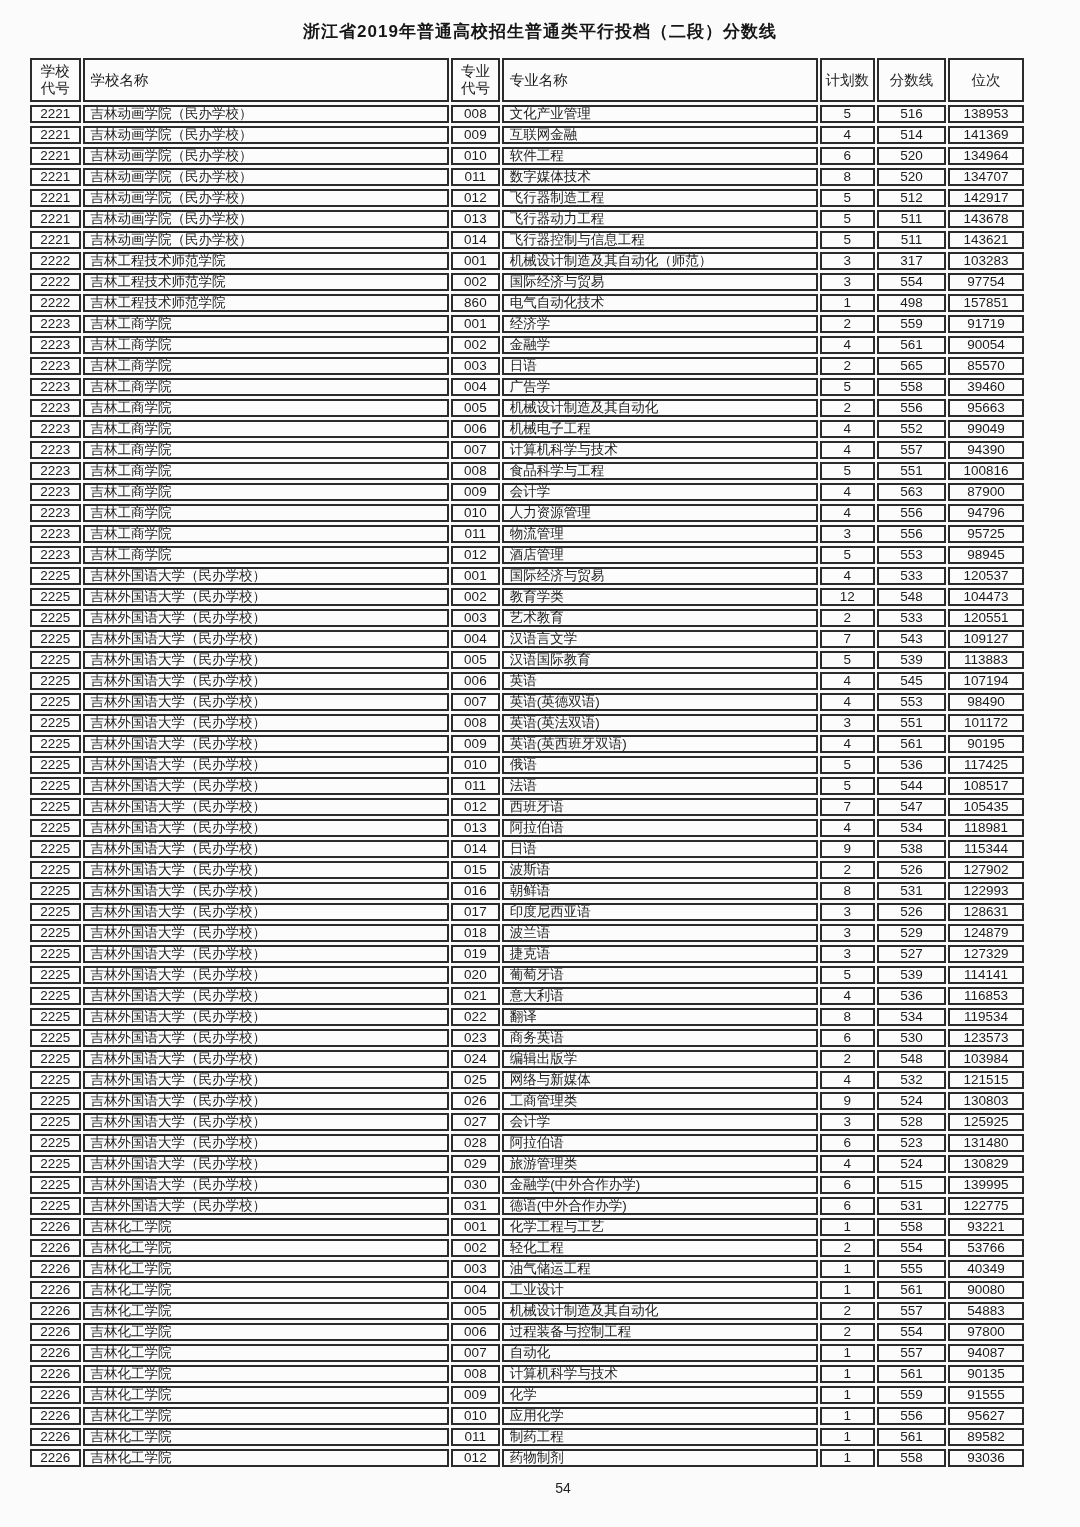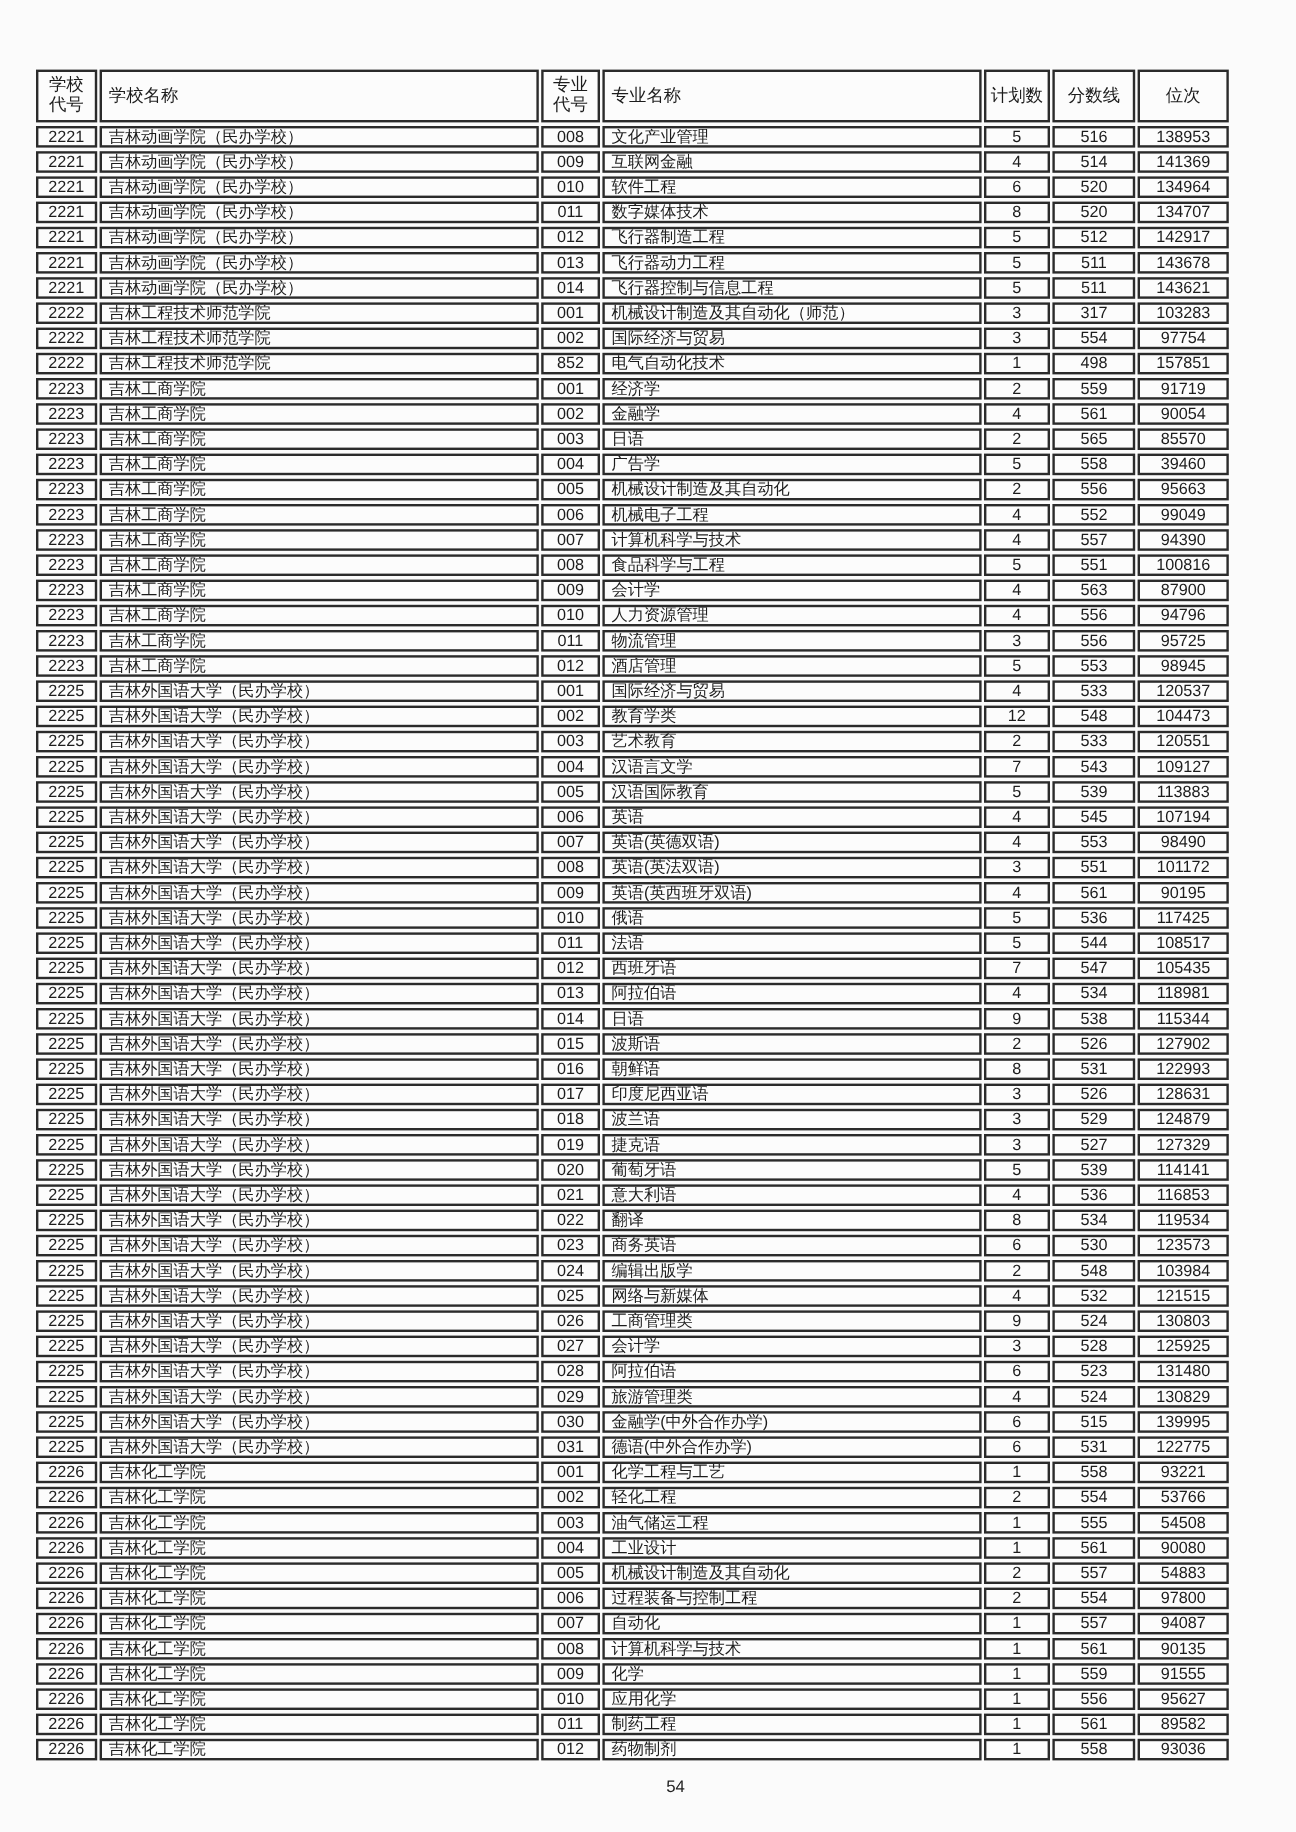--- a/index.html
+++ b/index.html
@@ -75,20 +75,21 @@
     font-size: 14px;
     color: #222;
     margin-left: 23px;
   }
 </style>
 </head>
 <body>
 
 <div class="page">
 
+  <div class="doc-title">浙江省2019年普通高校招生普通类平行投档（二段）分数线</div>
 
   <table class="score-table">
     <colgroup>
       <col class="c1">
         <col class="c2">
         <col class="c3">
         <col class="c4">
       <col class="c5">
         <col class="c6">
         <col class="c7">
@@ -184,21 +185,21 @@
           <td class="align-left">吉林工程技术师范学院</td>
           <td class="align-center">002</td>
           <td class="align-left">国际经济与贸易</td>
           <td class="align-center">3</td>
           <td class="align-center">554</td>
           <td class="align-center">97754</td>
         </tr>
         <tr>
           <td class="align-center">2222</td>
           <td class="align-left">吉林工程技术师范学院</td>
-          <td class="align-center">852</td>
+          <td class="align-center">860</td>
           <td class="align-left">电气自动化技术</td>
           <td class="align-center">1</td>
           <td class="align-center">498</td>
           <td class="align-center">157851</td>
         </tr>
         <tr>
           <td class="align-center">2223</td>
           <td class="align-left">吉林工商学院</td>
           <td class="align-center">001</td>
           <td class="align-left">经济学</td>
@@ -602,21 +603,21 @@
           <td class="align-center">554</td>
           <td class="align-center">53766</td>
         </tr>
         <tr>
           <td class="align-center">2226</td>
           <td class="align-left">吉林化工学院</td>
           <td class="align-center">003</td>
           <td class="align-left">油气储运工程</td>
           <td class="align-center">1</td>
           <td class="align-center">555</td>
-          <td class="align-center">54508</td>
+          <td class="align-center">40349</td>
         </tr>
         <tr>
           <td class="align-center">2226</td>
           <td class="align-left">吉林化工学院</td>
           <td class="align-center">004</td>
           <td class="align-left">工业设计</td>
           <td class="align-center">1</td>
           <td class="align-center">561</td>
           <td class="align-center">90080</td>
         </tr>

